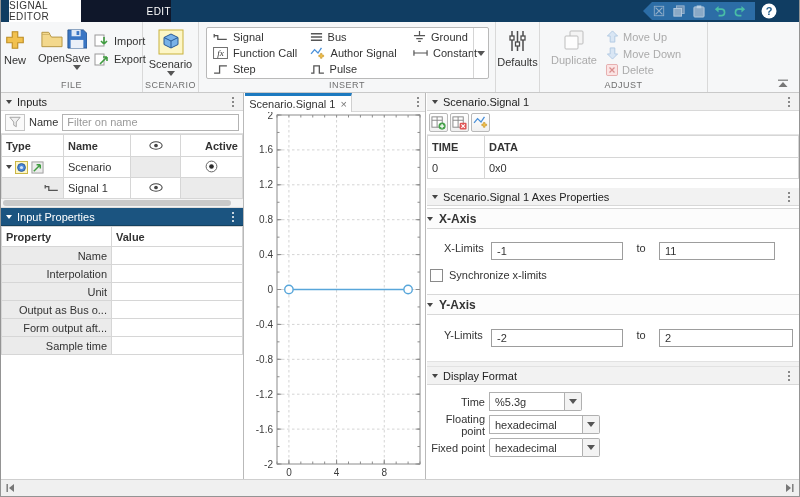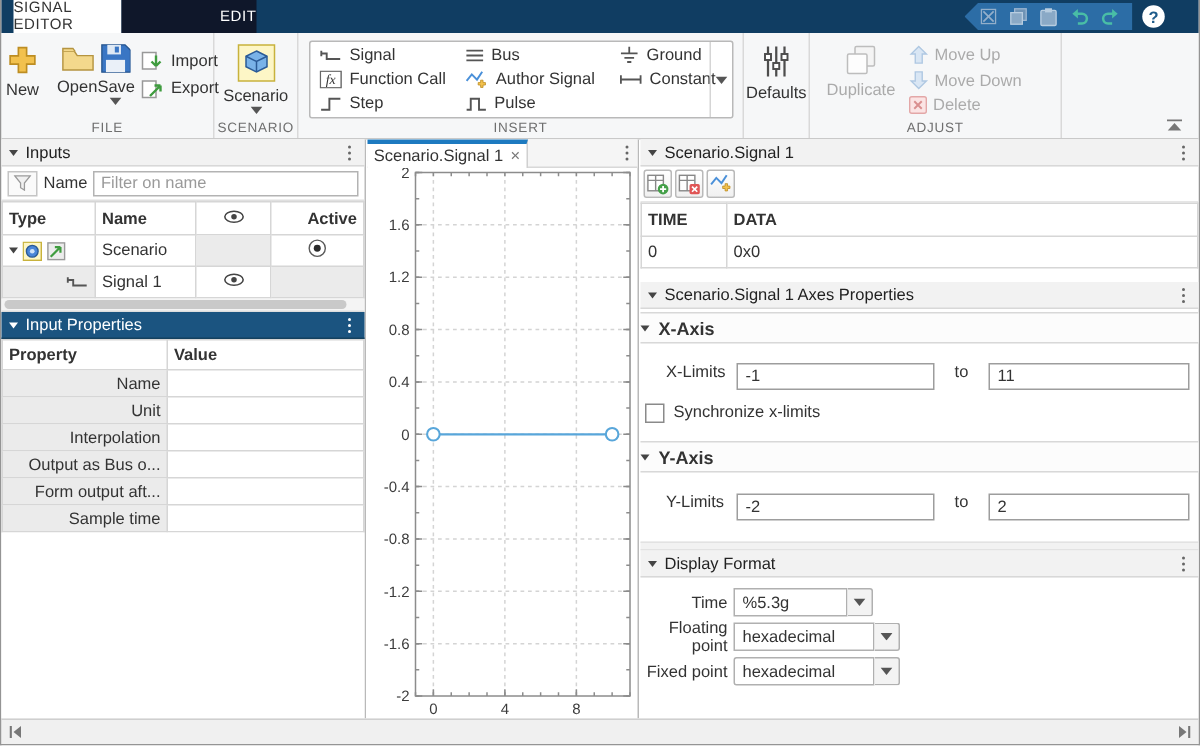--- a/index.html
+++ b/index.html
@@ -505,25 +505,25 @@
           <tbody>
               <tr class="hdr">
             <td>Property</td>
             <td>Value</td>
           </tr>
           <tr>
                 <td class="dis cell-right">Name</td>
                 <td></td>
               </tr>
           <tr>
-                <td class="dis cell-right">Unit</td>
+                <td class="dis cell-right">Interpolation</td>
                 <td></td>
               </tr>
           <tr>
-                <td class="dis cell-right">Interpolation</td>
+                <td class="dis cell-right">Unit</td>
                 <td></td>
               </tr>
           <tr>
                 <td class="dis cell-right">Output as Bus o...</td>
                 <td></td>
               </tr>
           <tr>
                 <td class="dis cell-right">Form output aft...</td>
                 <td></td>
               </tr>
@@ -751,21 +751,21 @@
       </div>
 
       <div class="subhdr" style="margin-top:2px;">
         <span class="tri"></span>
         <span>X-Axis</span>
       </div>
       <div class="limits-row" style="margin-top:13px;">
         <span class="lab">X-Limits</span>
         <span class="txt-input" style="width:132px;">-1</span>
         <span class="to-lab">to</span>
-        <span class="txt-input" style="width:134px;">11</span>
+        <span class="txt-input" style="width:116px;">11</span>
       </div>
       <div class="chk-row">
         <span class="chkbox"></span>
         <span>Synchronize x-limits</span>
       </div>
 
       <div class="subhdr" style="margin-top:11px;">
         <span class="tri"></span>
         <span>Y-Axis</span>
       </div>

